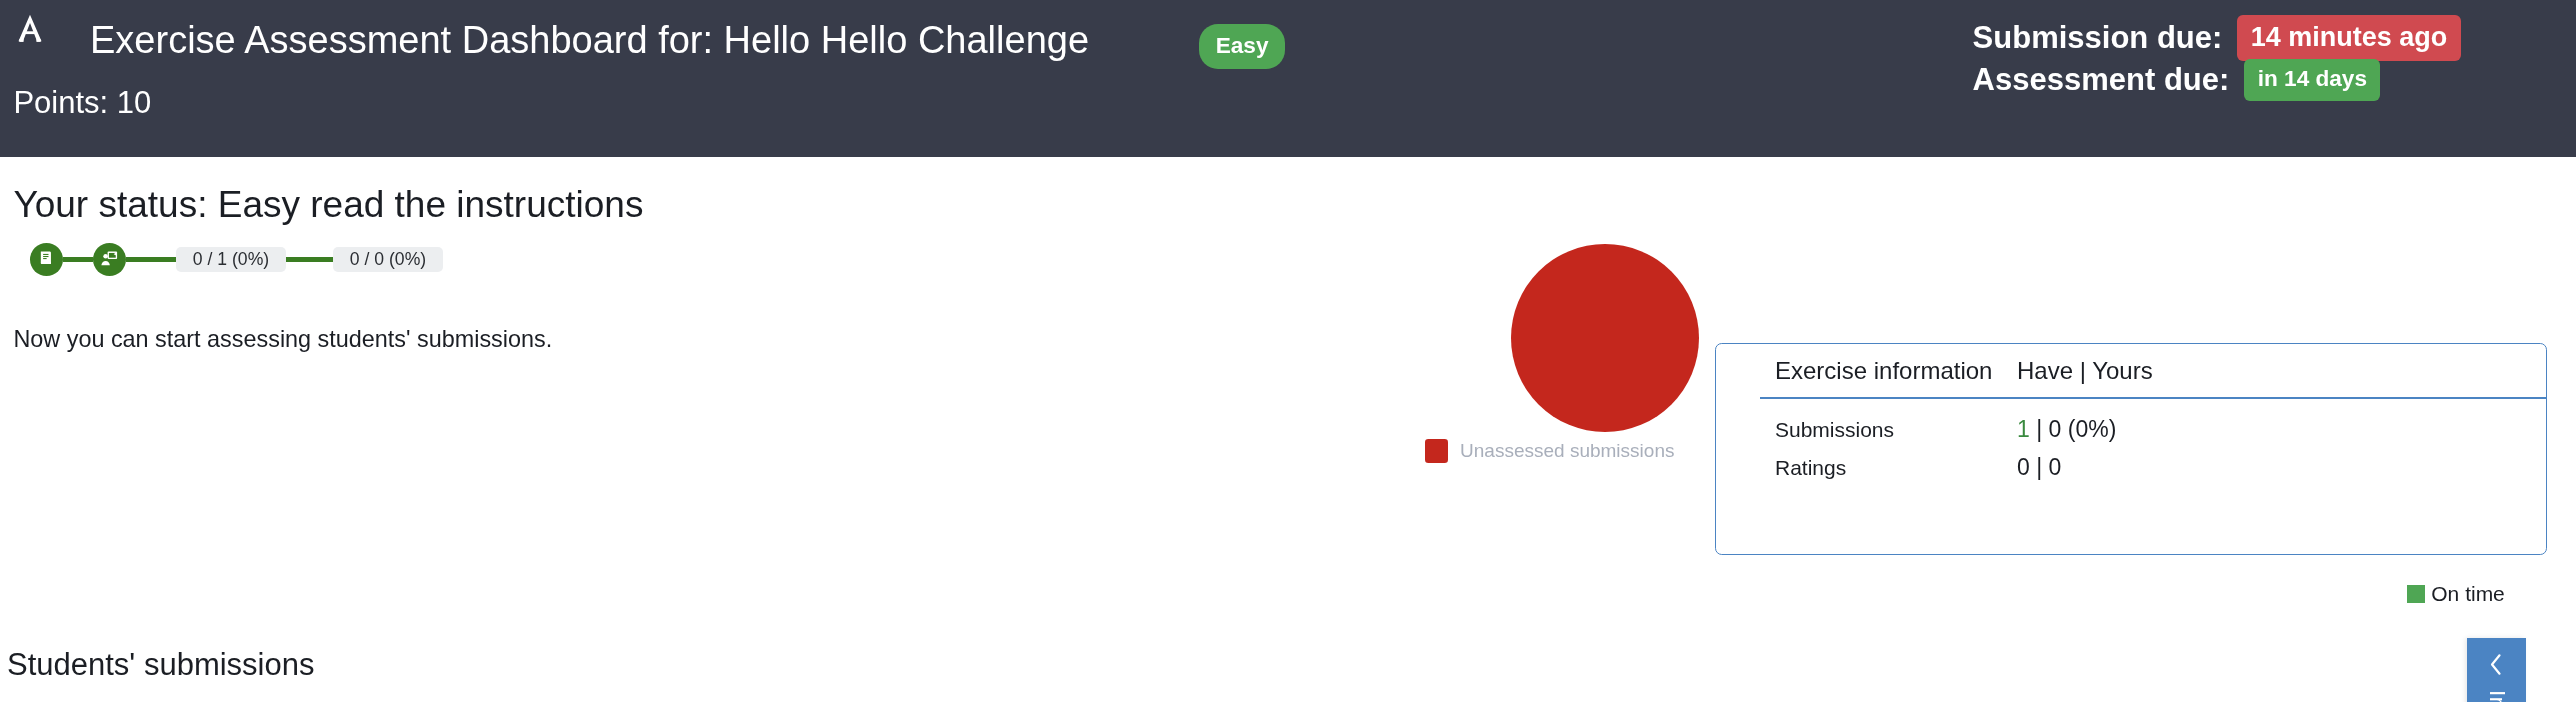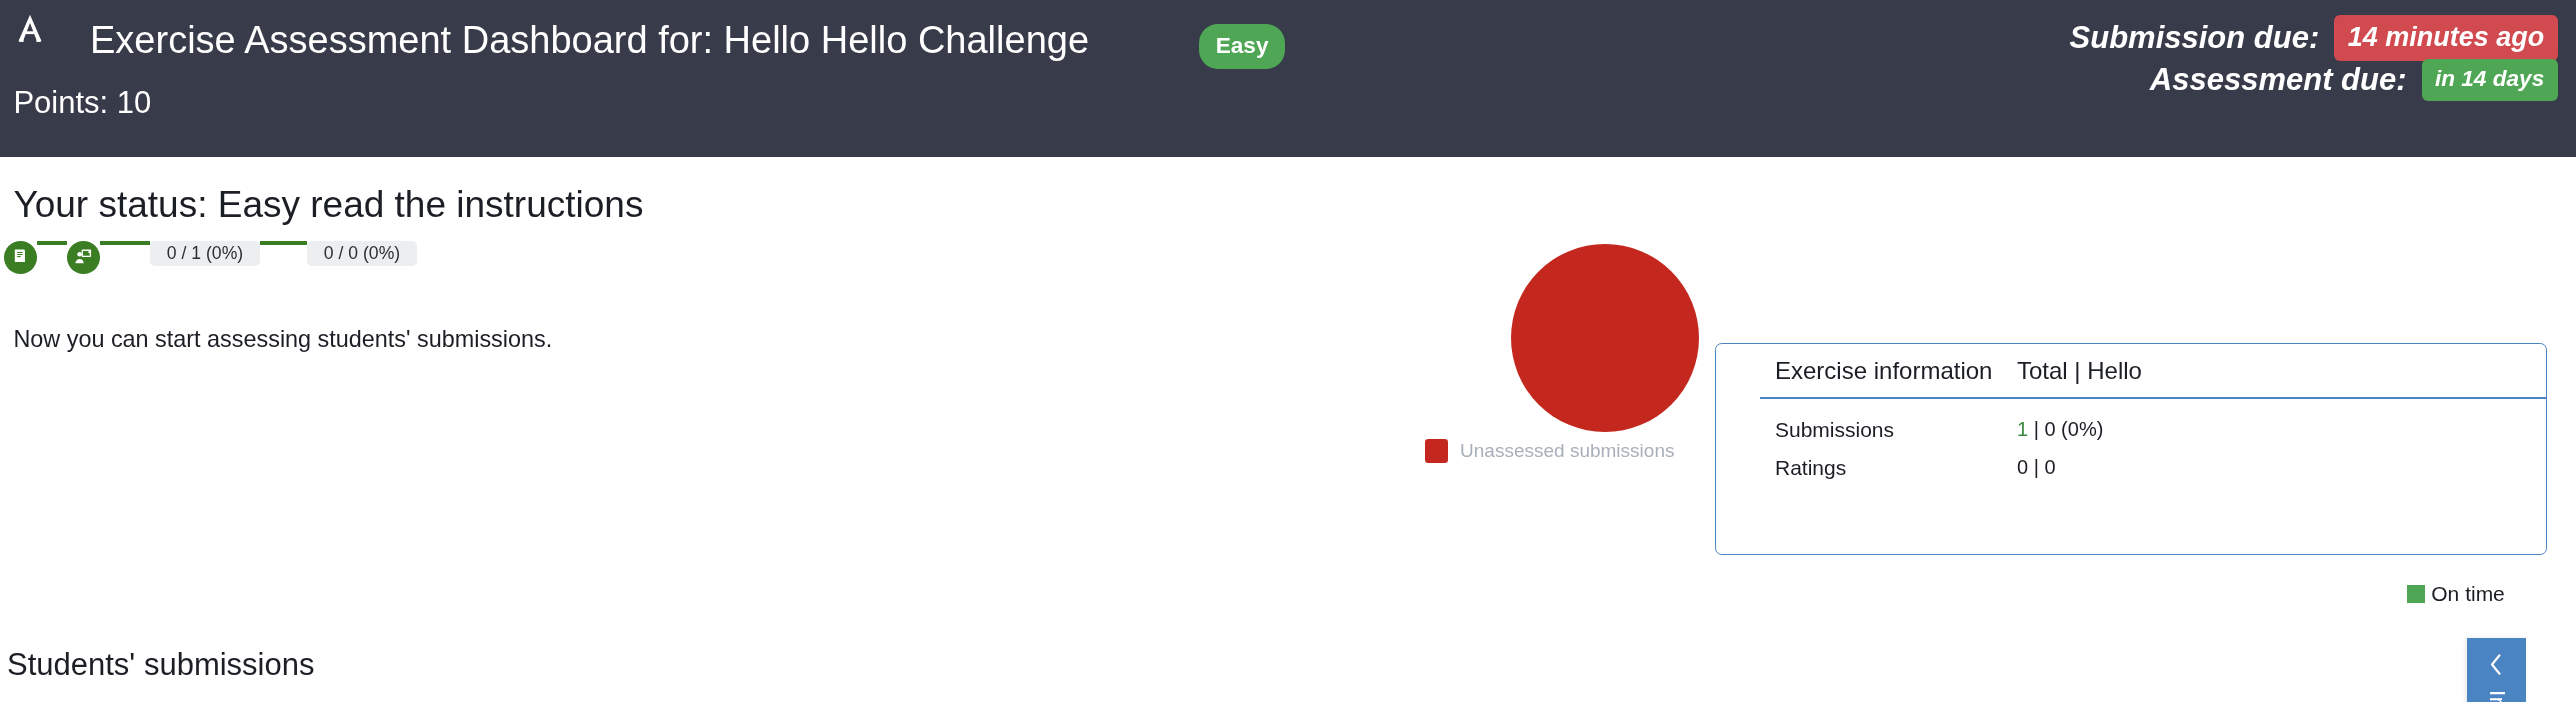--- a/index.html
+++ b/index.html
@@ -56,24 +56,23 @@
     white-space: nowrap;
   }
   .due-block {
     position: absolute;
     right: 18.4px; top: 16.7px;
     width: 585px;
   }
   .due-row {
     display: flex;
     align-items: center;
-    justify-content: flex-end;
+    justify-content: flex-start;
     height: 42px;
     gap: 15px;
-    font-style: italic;
   }
   .due-label {
     font-size: 31px;
     font-weight: bold;
     white-space: nowrap;
     line-height: 35px;
   }
   .badge-late {
     background: #d04a50;
     font-size: 27px;
@@ -97,22 +96,22 @@
     left: 13.4px; top: 27px;
     font-size: 37px;
     color: #1b1e24;
     font-weight: 400;
     white-space: nowrap;
   }
 
   
   .progress-chain {
     position: absolute;
-    left: 4px; top: 84px;
-    display: flex; align-items: flex-start;
+    left: 30px; top: 84px;
+    display: flex; align-items: center;
     height: 37px;
   }
   .step-circle {
     width: 33px; height: 33px;
     border-radius: 50%;
     background: #3a7d22;
     display: flex; align-items: center; justify-content: center;
     flex: 0 0 auto;
   }
   .connector { height: 4.2px; background: #3a7d22; flex: 0 0 auto; }
@@ -189,21 +188,21 @@
     white-space: nowrap;
   }
   .ih-1 { width: 242px; }
   .info-body { padding: 11.7px 15px 0 15px; }
   .info-row {
     display: flex;
     align-items: center;
     height: 38px;
   }
   .ir-label { width: 242px; font-size: 21px; color: #1b1e24; white-space: nowrap; }
-  .ir-value { font-size: 20px; color: #1b1e24; white-space: nowrap; }
+  .ir-value { font-size: 23px; color: #1b1e24; white-space: nowrap; }
   .v-green { color: #3a8a3f; }
   .v-blue  { color: #4b84c3; }
 
   .ontime-legend {
     position: absolute;
     left: 2407px; top: 425px;
     display: flex; align-items: center; gap: 5.9px;
   }
   .ontime-swatch { width: 18.4px; height: 18.4px; background: #4fa654; flex: 0 0 auto; }
   .ontime-text { font-size: 21px; color: #1b1e24; white-space: nowrap; }
@@ -323,21 +322,21 @@
     <div class="pie"></div>
     <div class="chart-legend">
       <span class="legend-swatch"></span>
       <span class="legend-text">Unassessed submissions</span>
     </div>
   </div>
 
   <div class="info-card">
     <div class="info-head">
       <span class="info-head-cell ih-1">Exercise information</span>
-      <span class="info-head-cell">Total | Hello</span>
+      <span class="info-head-cell">Have | Yours</span>
     </div>
     <div class="info-body">
       <div class="info-row">
         <span class="ir-label">Submissions</span>
         <span class="ir-value">
           <span class="v-green">1</span><span> | 0 (0%)</span>
         </span>
       </div>
       <div class="info-row">
         <span class="ir-label">Ratings</span>

